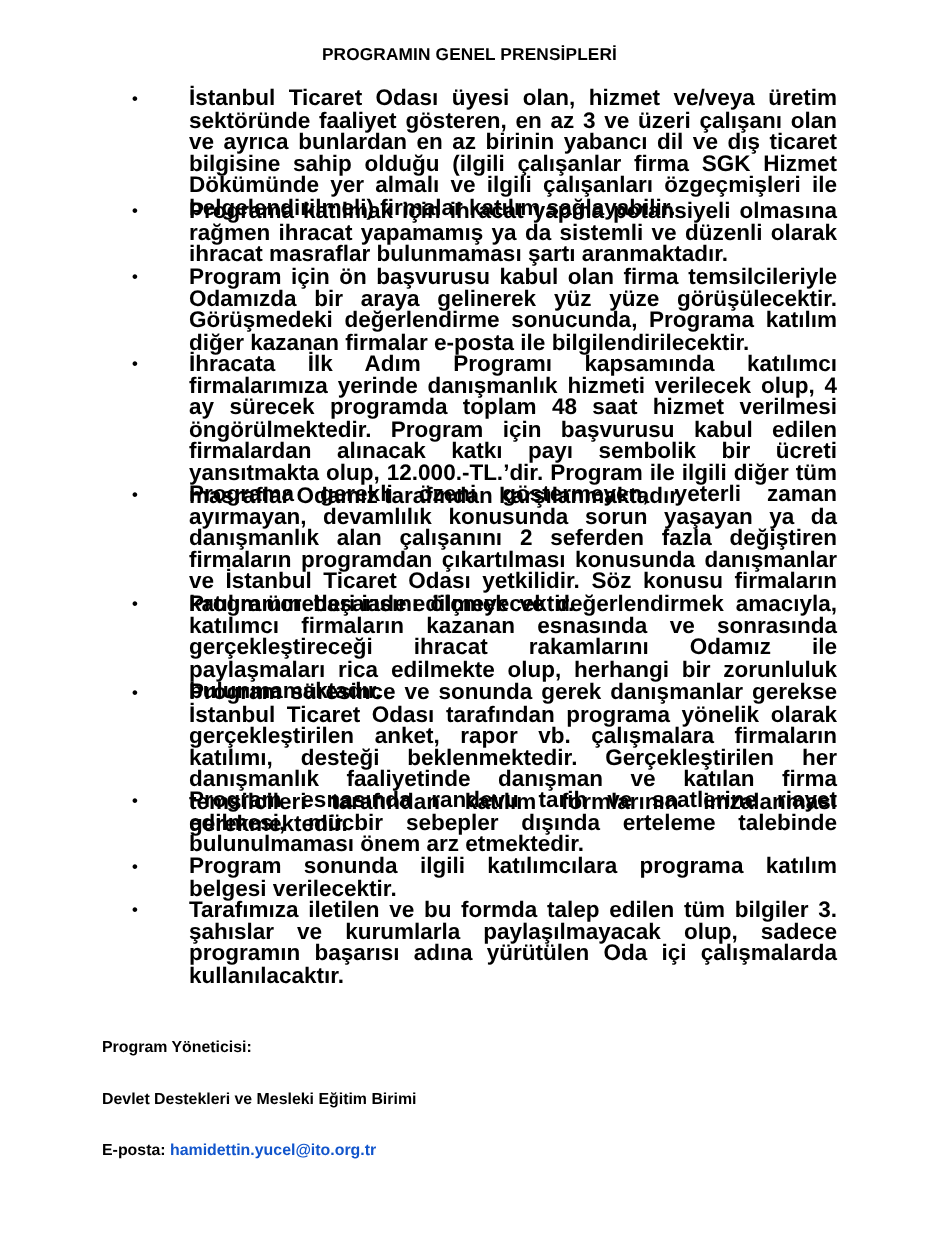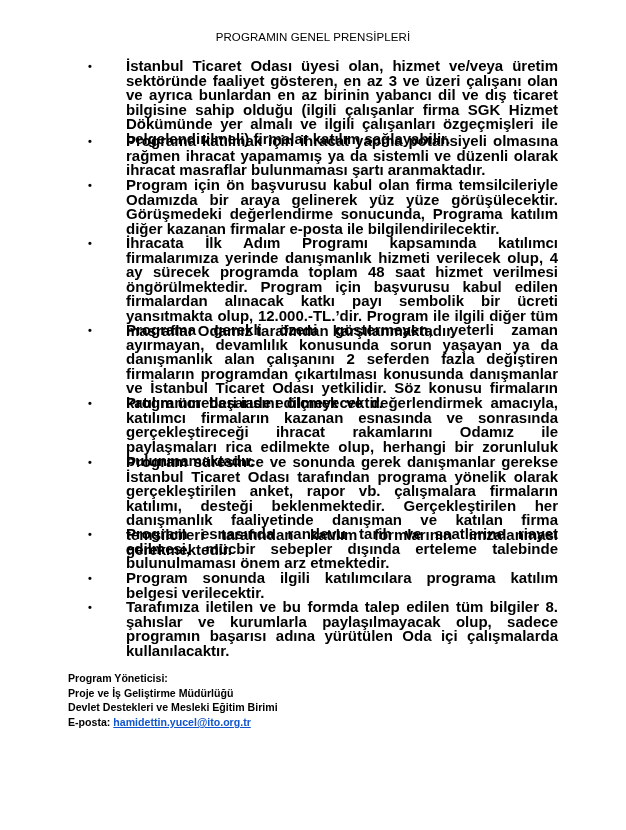--- a/index.html
+++ b/index.html
@@ -3,38 +3,38 @@
   <meta charset="utf-8">
   <style>
     html, body { margin: 0; padding: 0; background: #ffffff; }
     body {
       width: 626px; height: 830px; overflow: hidden; position: relative;
       font-family: "Liberation Sans", "DejaVu Sans", sans-serif;
       color: #000;
     }
     .title {
       position: absolute; top: 31px; left: 0; width: 626px;
-      text-align: center; font-weight: normal; font-size: 11.5px; letter-spacing: 0.1px;
+      text-align: center; font-weight: bold; font-size: 11.5px; letter-spacing: 0.1px;
     }
     .list { position: absolute; left: 0; top: 0; width: 626px; }
     .item { position: absolute; left: 88px; width: 470px; }
     .bullet {
       position: absolute; left: 0; top: 0; width: 16px;
       font-size: 11px; font-weight: bold; line-height: 14.6px;
     }
     .text {
       margin-left: 38px; font-size: 15px; font-weight: bold;
       line-height: 14.6px; text-align: justify;
     }
     .footer {
       position: absolute; left: 68px; top: 671px;
       font-size: 10.6px; font-weight: bold; line-height: 14.6px;
     }
-    .footer div { white-space: nowrap; }
-    .link { color: #1155cc; text-decoration: underline; }
+    .footer div { white-space: nowrap; margin-top: 20px; }
+    .link { color: #1155cc; }
   </style>
 </head>
 <body>
 
 <div class="title">PROGRAMIN GENEL PRENSİPLERİ</div>
 
 <div class="list">
   <div class="item" style="top:59px">
     <span class="bullet">•</span>
     <div class="text">İstanbul Ticaret Odası üyesi olan, hizmet ve/veya üretim sektöründe faaliyet gösteren, en az 3 ve üzeri çalışanı olan ve ayrıca bunlardan en az birinin yabancı dil ve dış ticaret bilgisine sahip olduğu (ilgili çalışanlar firma SGK Hizmet Dökümünde yer almalı ve ilgili çalışanları özgeçmişleri ile belgelendirilmeli) firmalar katılım sağlayabilir.</div>
@@ -66,22 +66,21 @@
   <div class="item" style="top:527px">
     <span class="bullet">•</span>
     <div class="text">Program esnasında randevu tarih ve saatlerine riayet edilmesi, mücbir sebepler dışında erteleme talebinde bulunulmaması önem arz etmektedir.</div>
   </div>
   <div class="item" style="top:571px">
     <span class="bullet">•</span>
     <div class="text">Program sonunda ilgili katılımcılara programa katılım belgesi verilecektir.</div>
   </div>
   <div class="item" style="top:600px">
     <span class="bullet">•</span>
-    <div class="text">Tarafımıza iletilen ve bu formda talep edilen tüm bilgiler 8. şahıslar ve kurumlarla paylaşılmayacak olup, sadece programın başarısı adına yürütülen Oda içi çalışmalarda kullanılacaktır.</div>
+    <div class="text">Tarafımıza iletilen ve bu formda talep edilen tüm bilgiler 3. şahıslar ve kurumlarla paylaşılmayacak olup, sadece programın başarısı adına yürütülen Oda içi çalışmalarda kullanılacaktır.</div>
   </div>
 </div>
 
 <div class="footer">
   <div>Program Yöneticisi:</div>
-  <div>Proje ve İş Geliştirme Müdürlüğü</div>
   <div>Devlet Destekleri ve Mesleki Eğitim Birimi</div>
   <div><span>E-posta: </span><a class="link" title="hamidettin.yucel@ito.org.tr">hamidettin.yucel@ito.org.tr</a></div>
 </div>
 
 </body></html>

